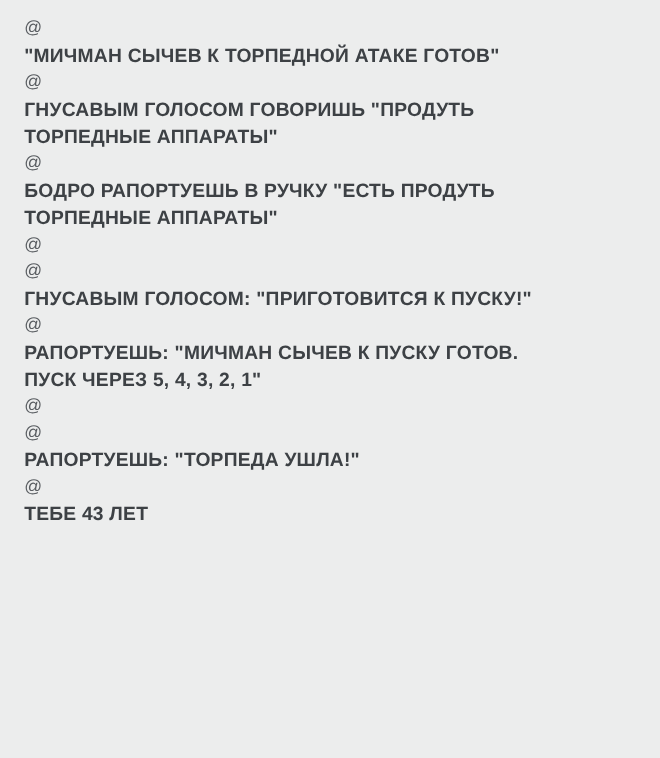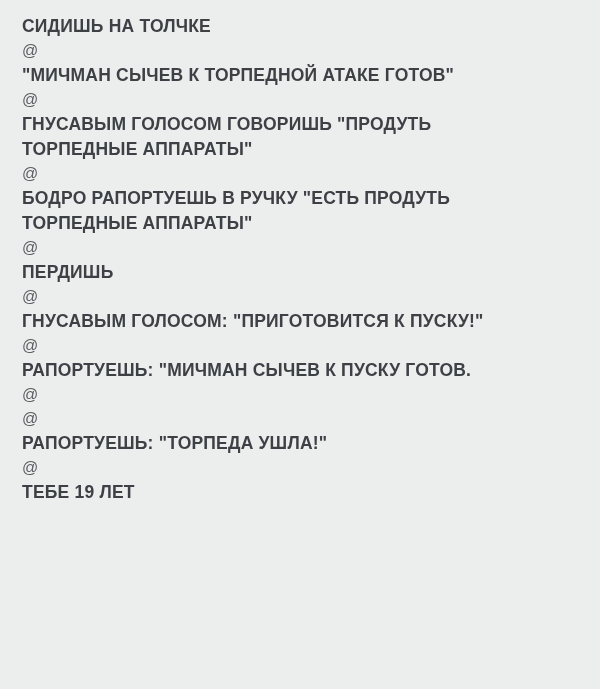--- a/index.html
+++ b/index.html
@@ -38,34 +38,33 @@
     line-height: 24px;
     color: #5a5e62;
     letter-spacing: 0;
   }
 </style>
 </head>
 <body>
 
 <div class="greentext-card">
   <div class="lines-container">
-      <div class="line">СИДИШЬ НА ТОЛЧКЕ</div>
       <div class="line marker">@</div>
       <div class="line">"МИЧМАН СЫЧЕВ К ТОРПЕДНОЙ АТАКЕ ГОТОВ"</div>
       <div class="line marker">@</div>
       <div class="line">ГНУСАВЫМ ГОЛОСОМ ГОВОРИШЬ "ПРОДУТЬ</div>
       <div class="line">ТОРПЕДНЫЕ АППАРАТЫ"</div>
       <div class="line marker">@</div>
       <div class="line">БОДРО РАПОРТУЕШЬ В РУЧКУ "ЕСТЬ ПРОДУТЬ</div>
       <div class="line">ТОРПЕДНЫЕ АППАРАТЫ"</div>
       <div class="line marker">@</div>
-      <div class="line">ПЕРДИШЬ</div>
       <div class="line marker">@</div>
       <div class="line">ГНУСАВЫМ ГОЛОСОМ: "ПРИГОТОВИТСЯ К ПУСКУ!"</div>
       <div class="line marker">@</div>
       <div class="line">РАПОРТУЕШЬ: "МИЧМАН СЫЧЕВ К ПУСКУ ГОТОВ.</div>
+      <div class="line">ПУСК ЧЕРЕЗ 5, 4, 3, 2, 1"</div>
       <div class="line marker">@</div>
       <div class="line marker">@</div>
       <div class="line">РАПОРТУЕШЬ: "ТОРПЕДА УШЛА!"</div>
       <div class="line marker">@</div>
-      <div class="line">ТЕБЕ 19 ЛЕТ</div>
+      <div class="line">ТЕБЕ 43 ЛЕТ</div>
     </div>
 </div>
 
 </body></html>

